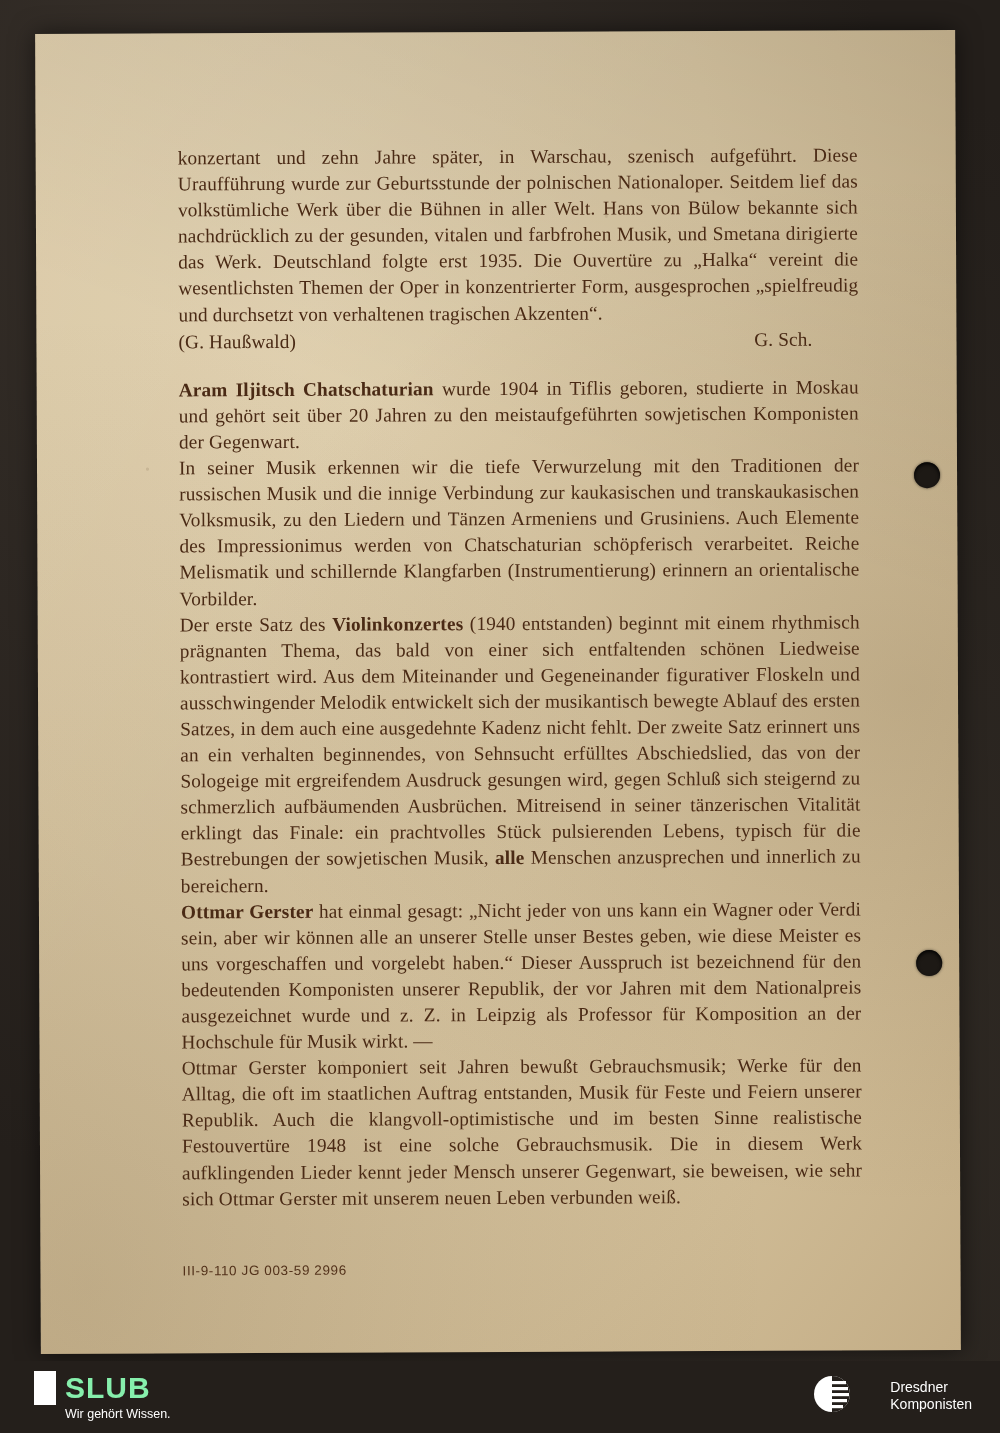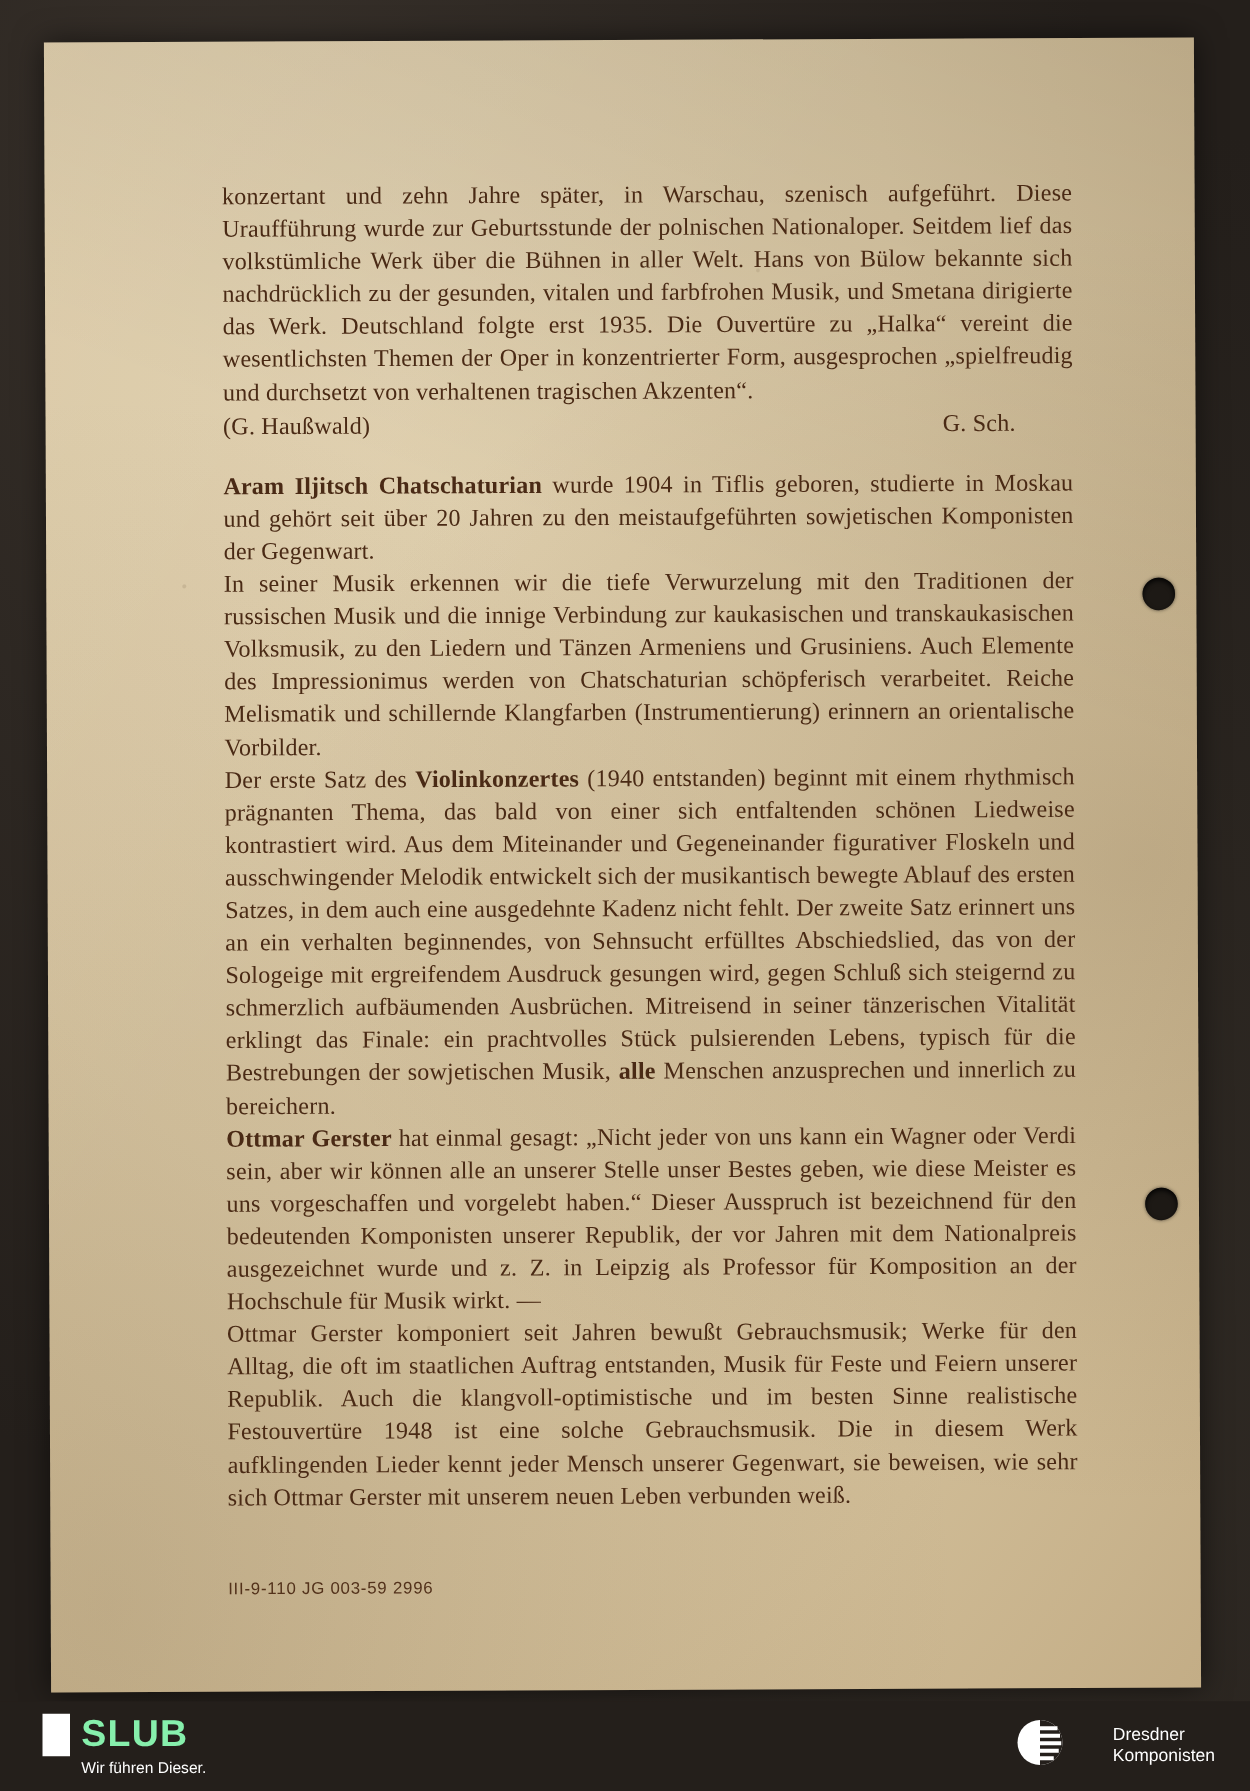--- a/index.html
+++ b/index.html
@@ -208,21 +208,21 @@
   <div class="hole hole-bottom"></div>
 </div>
 
 <div class="footer">
 
   <div class="slub">
     <div class="slub-mark">
       <div class="slub-box"></div>
       <div class="slub-word">SLUB</div>
     </div>
-    <div class="slub-tag">Wir führen Dieser.</div>
+    <div class="slub-tag">Wir gehört Wissen.</div>
   </div>
 
   <div class="dp">
     <svg class="dp-logo" width="38" height="38" viewBox="0 0 38 38">
       <circle cx="19" cy="19" r="18" fill="#ffffff"></circle>
       <path d="M19 1 A18 18 0 0 1 19 37 Z" fill="#241f1b"></path>
       <rect x="19" y="6" width="14" height="3.2" fill="#ffffff"></rect>
       <rect x="19" y="12" width="16" height="3.2" fill="#ffffff"></rect>
       <rect x="19" y="18" width="17" height="3.2" fill="#ffffff"></rect>
       <rect x="19" y="24" width="15" height="3.2" fill="#ffffff"></rect>

